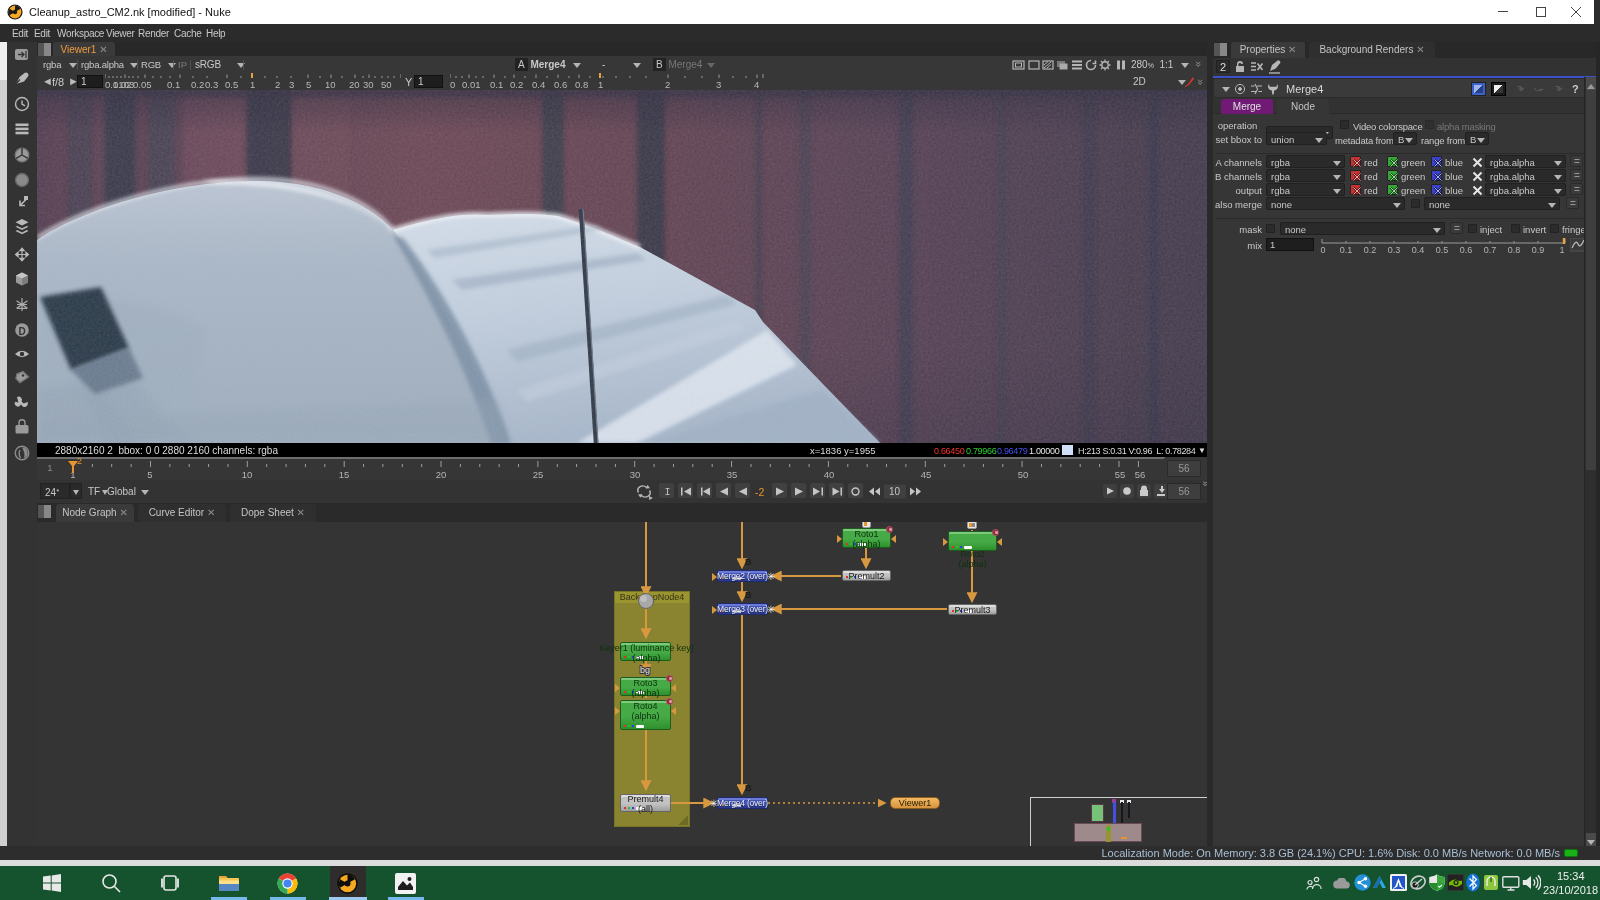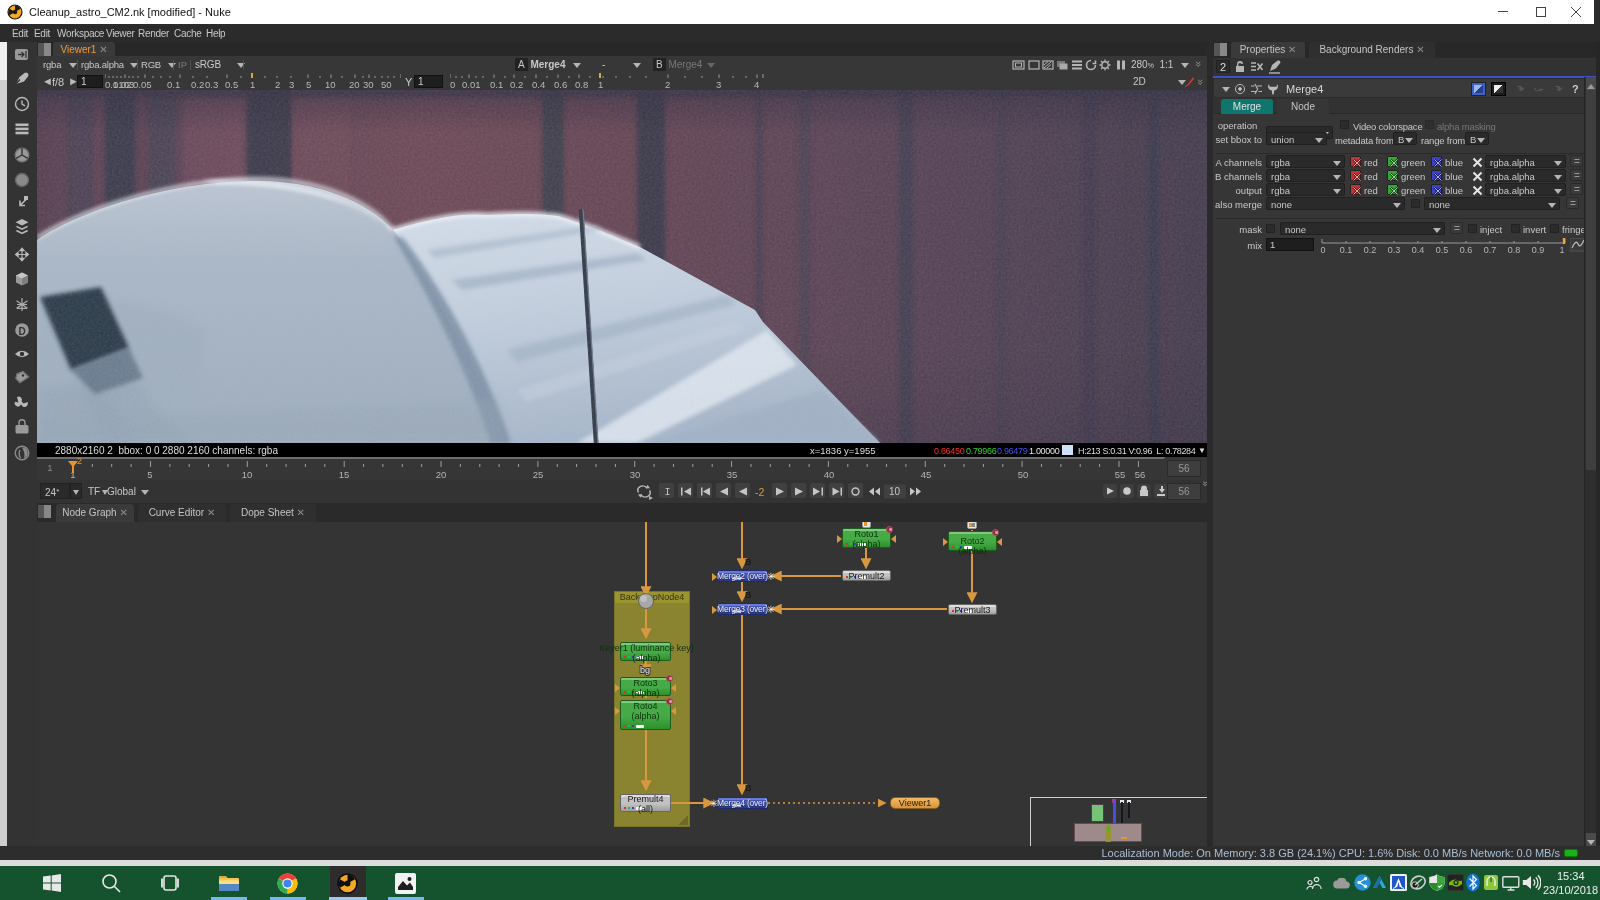--- a/index.html
+++ b/index.html
@@ -529,21 +529,21 @@
       </g>
 </svg>
 
 <div class="node ngreen" style="left:805px;top:6px;width:49px;height:20px;color:#0e300e;padding-top:1px">
       <span class="tx">Roto1<br>(alpha)</span>
       <div class="chan"><span class="cd" style="background:#e03030"></span><span class="cd" style="background:#30c030"></span><span class="cd" style="background:#3040e0"></span><span class="wbar"></span></div>
       <div class="badge" style="right:-3px;top:-3px"></div>
       <div class="iarrow l"></div>
       <div class="iarrow rt"></div>
     </div>
-<div class="node ngreen" style="left:911px;top:9px;width:49px;height:20px;color:#0e300e;padding-top:5px">
+<div class="node ngreen" style="left:911px;top:9px;width:49px;height:20px;color:#0e300e;padding-top:18px">
       <span class="tx">Roto2<br>(alpha)</span>
       <div class="chan"><span class="cd" style="background:#e03030"></span><span class="cd" style="background:#30c030"></span><span class="cd" style="background:#3040e0"></span><span class="wbar"></span></div>
       <div class="badge" style="right:-3px;top:-3px"></div>
       <div class="iarrow l"></div>
       <div class="iarrow rt"></div>
     </div>
 <div class="node ngreen" style="left:583px;top:120px;width:51px;height:19px;color:#0e300e">
 <div style="position:absolute;left:-37px;top:1px;width:125px;text-align:center;z-index:2">Keyer1 (luminance key)<br>(alpha)</div>
       <div class="chan"><span class="cd" style="background:#e03030"></span><span class="cd" style="background:#30c030"></span><span class="cd" style="background:#3040e0"></span><span class="wbar"></span></div>
     </div>
@@ -658,21 +658,21 @@
         <path d="M2 6 a5 4.5 0 0 1 9 -1 l2 -0.5 l-3.5 4 l-3.5 -2.5 l2.2 -0.6 a3.2 3 0 0 0 -6 1z"></path>
         <path d="M20 6 a5 4.5 0 0 0 9 -1 l2 -0.5 l-3.5 4 l-3.5 -2.5 l2.2 -0.6" transform="scale(-1 1) translate(-52 0)"></path>
         <path d="M40 6 a5 4.5 0 0 1 9 -1 l2 -0.5 l-3.5 4 l-3.5 -2.5 l2.2 -0.6 a3.2 3 0 0 0 -6 1z"></path>
       </svg>
 <div class="r" style="left:358px;top:4px;color:#ccc;font-weight:bold">?</div>
 <div class="r" style="left:370px;top:4px;color:#ccc;font-style:italic">6</div>
 <div class="r" style="left:381px;top:4px;color:#ccc">✕</div>
 </div>
 
 <div class="abs" style="left:6px;top:56px;width:387px;height:16px;background:#323232;border-bottom:1px solid #2a2a2a">
-<div class="tab" style="left:8px;top:1px;width:52px;height:15px;background:#0f766e;line-height:15px;color:#e0e0e0">Merge</div>
+<div class="tab" style="left:8px;top:1px;width:52px;height:15px;background:#701a75;line-height:15px;color:#e0e0e0">Merge</div>
 <div class="tab" style="left:64px;top:1px;width:52px;height:15px;background:#363636;line-height:15px">Node</div>
 </div>
 <div id="prows" style="position:absolute;left:6px;top:72px;width:381px;height:200px;font-size:9.5px;color:#c9c9c9">
 <div class="r" style="left:0;top:6px;width:49px;text-align:center">operation</div>
 <div class="dd" style="left:53px;top:12px;width:67px">over<span class="caret"></span></div>
 <div class="cb" style="left:127px;top:6px"></div>
       <div class="r" style="left:140px;top:7px;letter-spacing:-.2px">Video colorspace</div>
 <div class="cb" style="left:212px;top:6px;opacity:.55"></div>
       <div class="r" style="left:224px;top:7px;color:#777;letter-spacing:-.2px">alpha masking</div>
 <div class="r" style="left:0;top:20px;width:49px;text-align:right">set bbox to</div>

